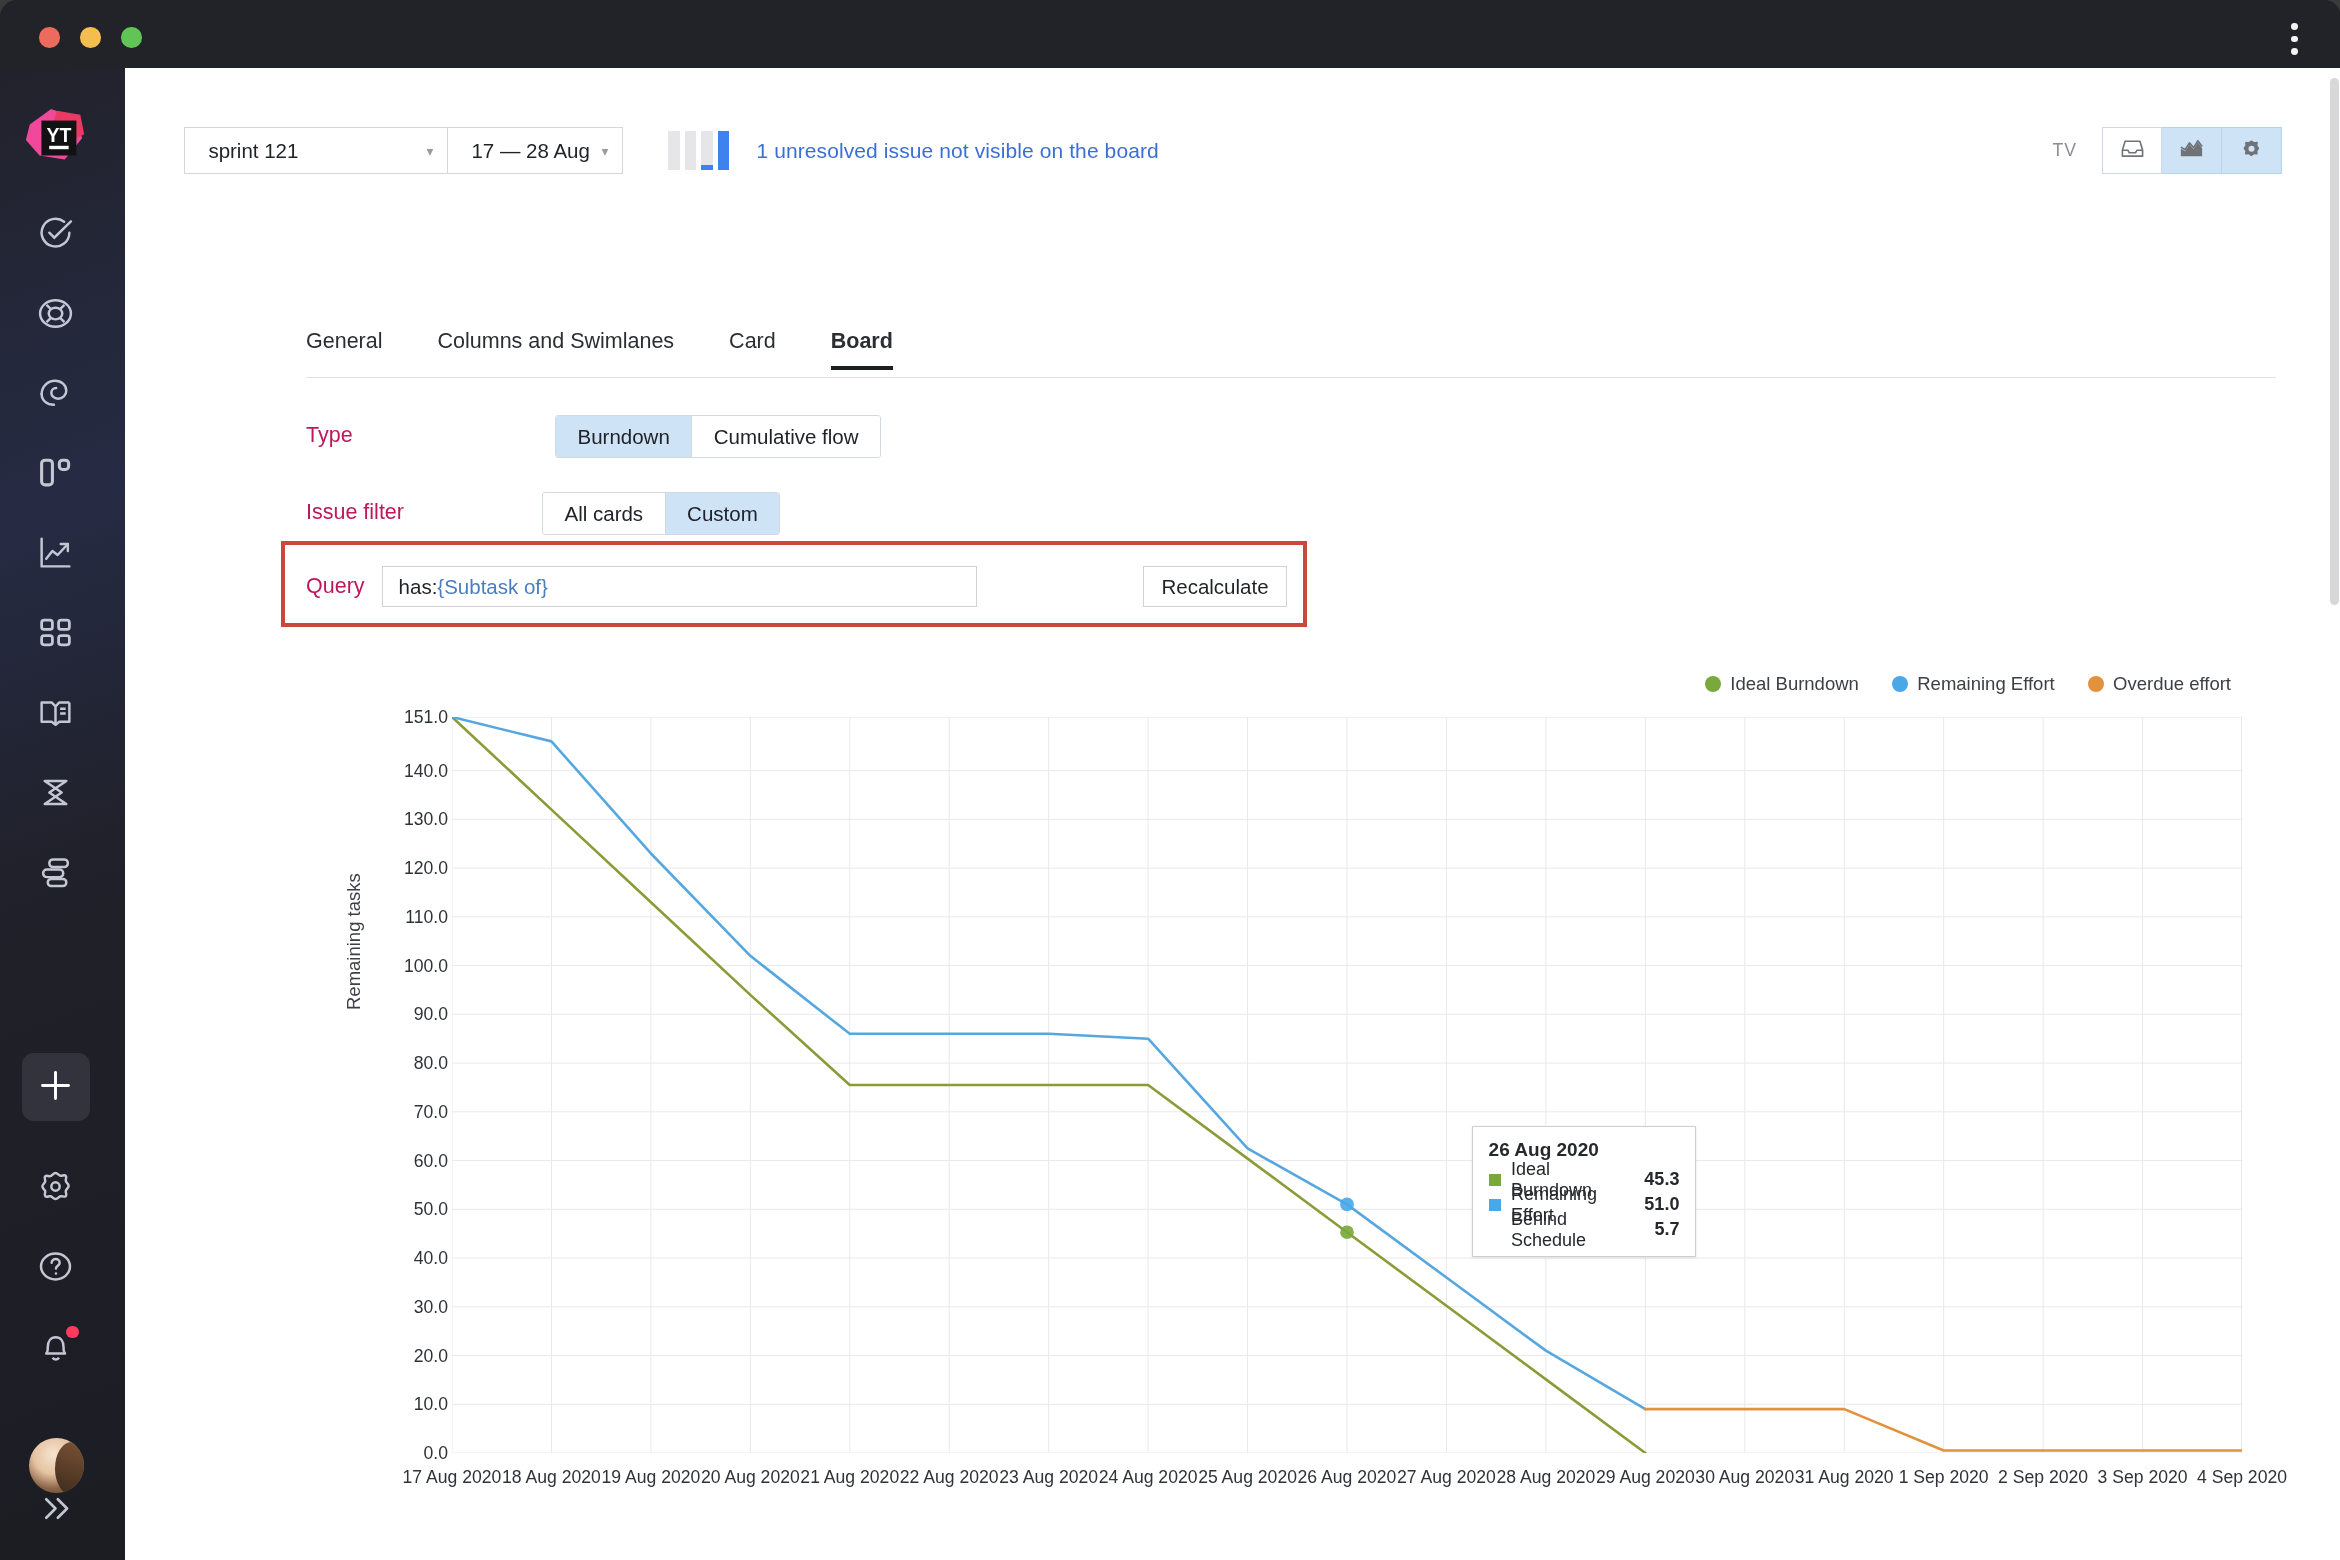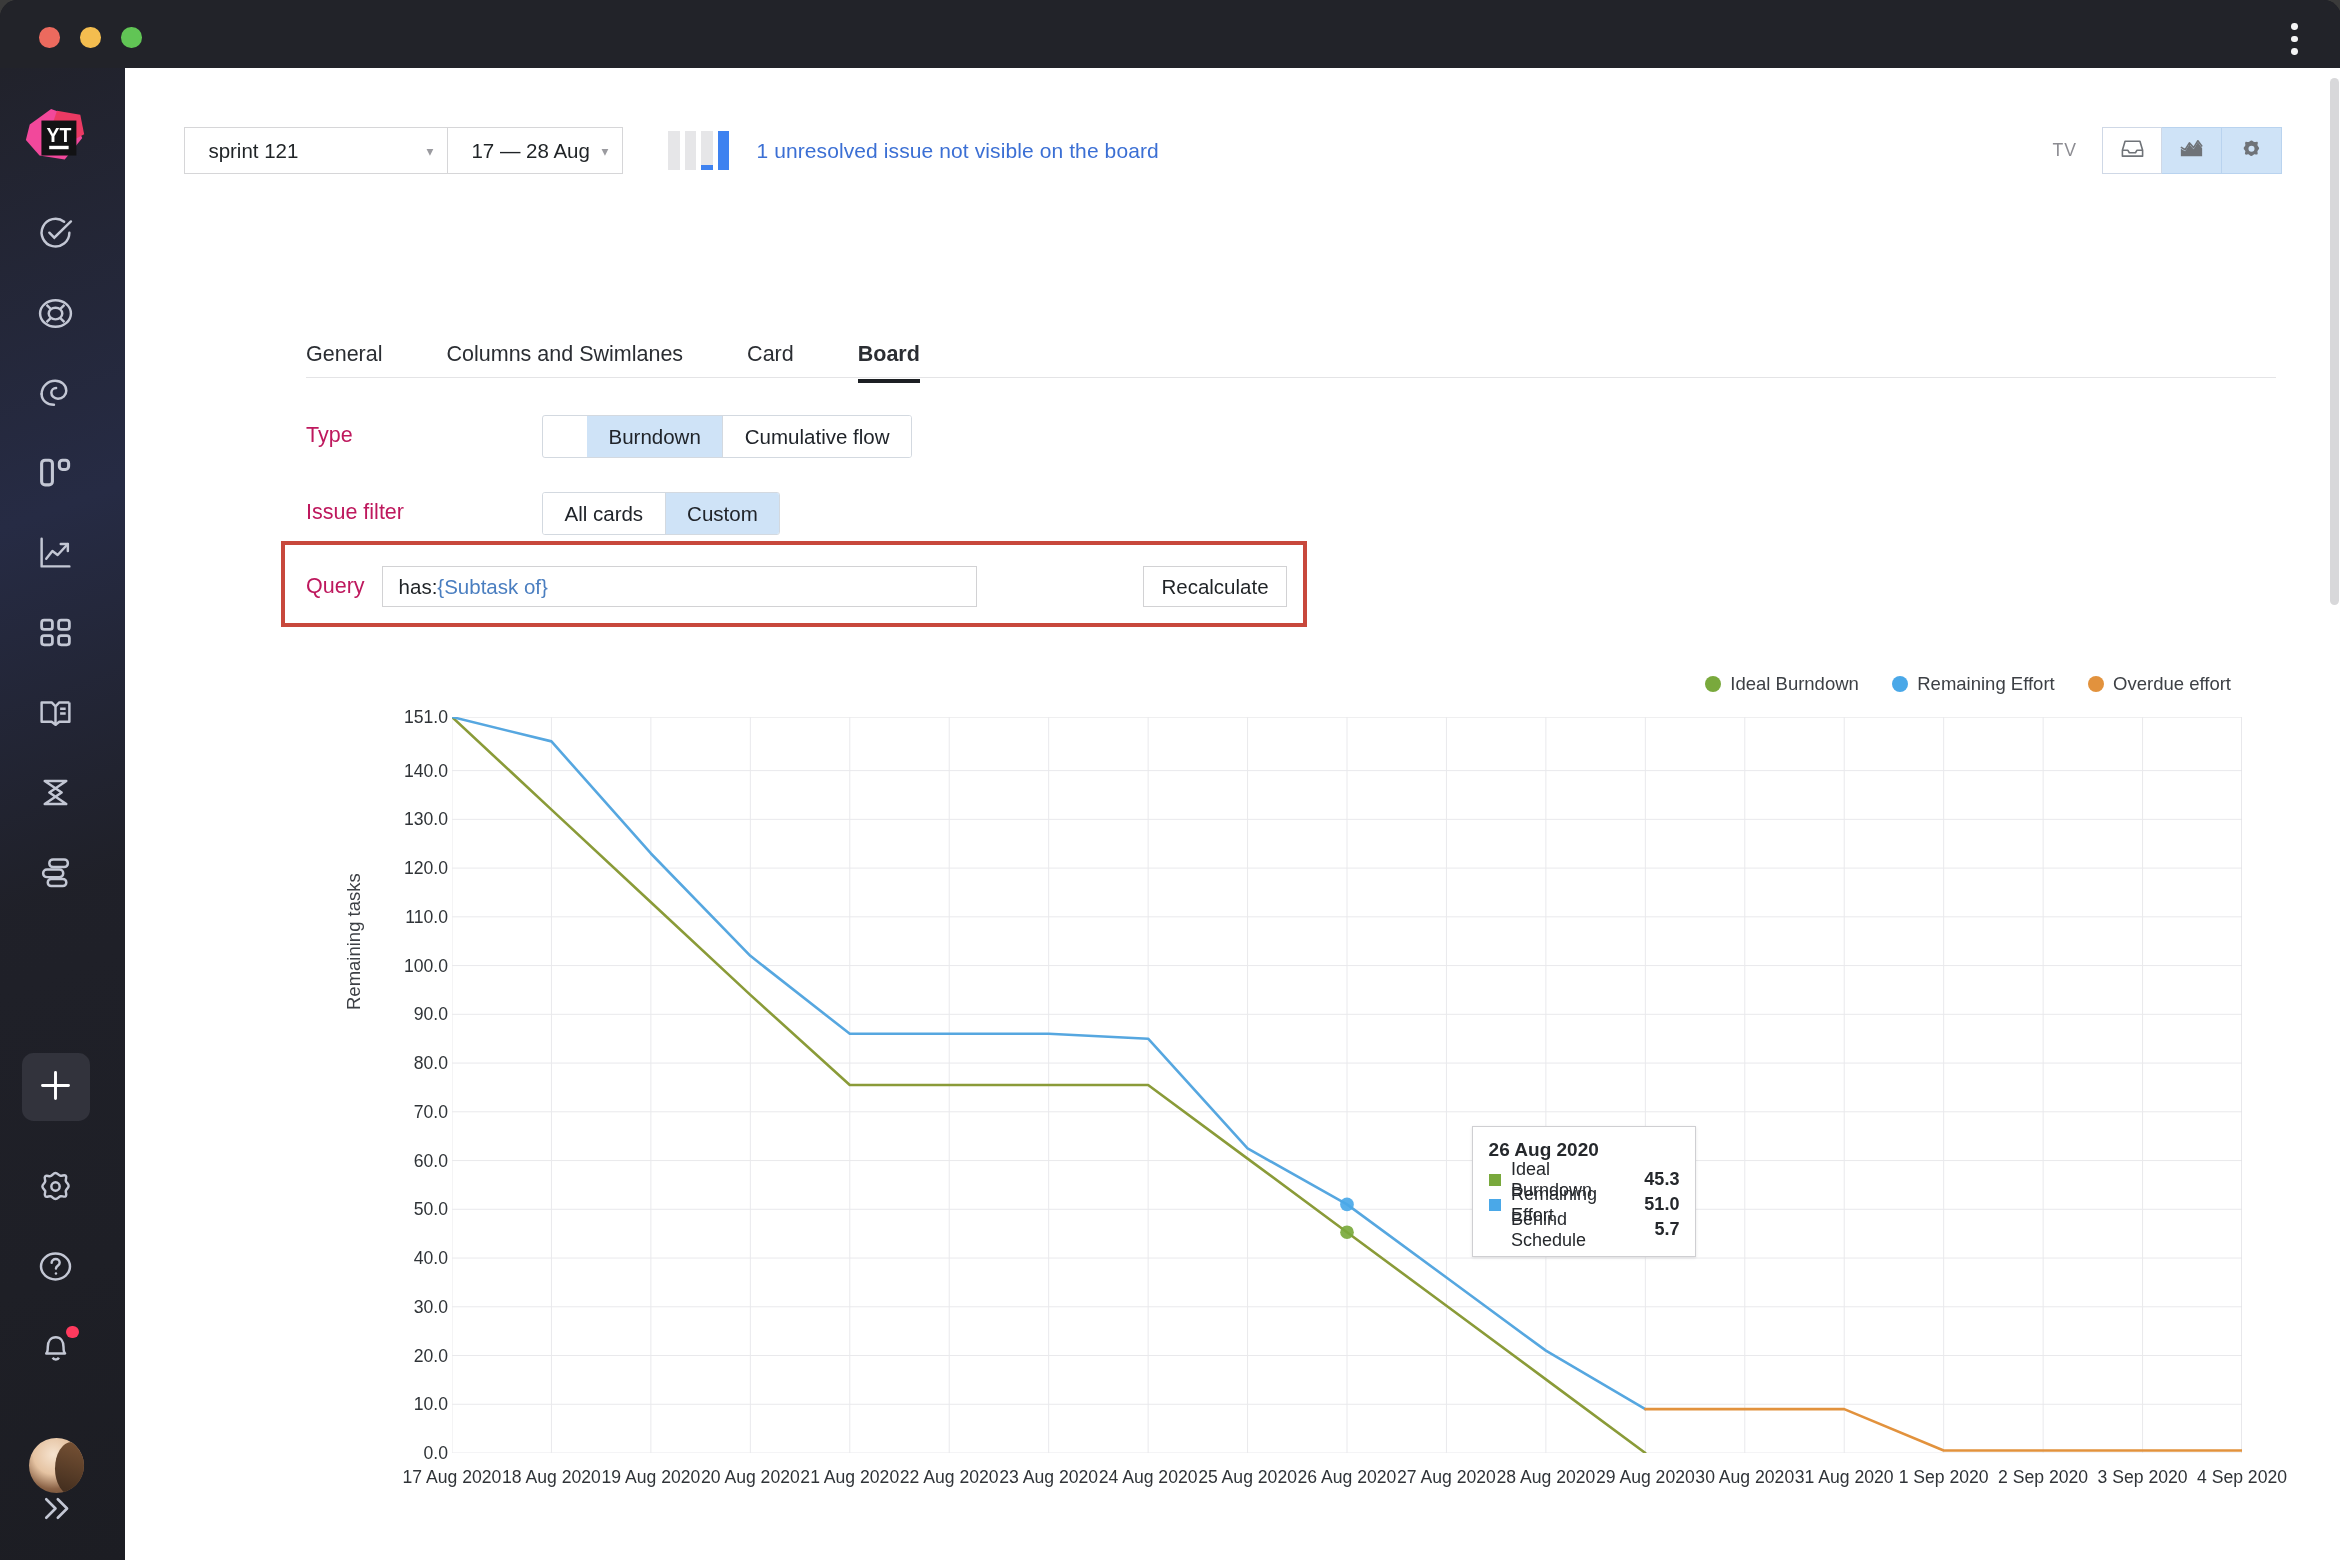--- a/index.html
+++ b/index.html
@@ -125,21 +125,21 @@
   .tbtn + .tbtn { border-left: none; }
   .tbtn.active { background: #cfe3f7; border-color: #b9d3ef; }
   .tbtn svg { width: 27px; height: 23.4px; }
 
   
   #heading { position: absolute; left: 181px; top: 185px; display: flex; align-items: baseline; }
   #page-title { font-size: 41px; font-weight: 700; color: #15181c; letter-spacing: -0.2px; }
   #page-sub { font-size: 22.4px; color: #9b9ba1; margin-left: 25px; }
 
   
-  #tabs { position: absolute; left: 181px; top: 274px; display: flex; gap: 9px; }
+  #tabs { position: absolute; left: 181px; top: 261px; display: flex; gap: 0; }
   .tab {
     font-size: 21.5px; color: #2b2e33;
     padding: 0 0 15.6px 0; margin-right: 55px;
     position: relative;
   }
   .tab.active { font-weight: 700; }
   .tab.active::after {
     content: ""; position: absolute; left: 0; right: 0; bottom: 0;
     height: 3.9px; background: #1c1f23;
   }
@@ -163,21 +163,21 @@
   }
   .segmented div {
     display: flex; align-items: center; justify-content: center;
     font-size: 20.5px; color: #20242a;
     background: #fff;
     padding: 0 21.5px;
   }
   .segmented div.on { background: #cfe3f7; }
   .segmented div + div { border-left: 1px solid #d3d9e0; }
 
-  #type-seg   { left: 417px; top: 347px; padding-left: 44px; }
+  #type-seg   { left: 430px; top: 347px; }
   #filter-seg { left: 417px; top: 424px; }
 
   
   #query-box {
     position: absolute; left: 156px; top: 473px;
     width: 1026px; height: 86px;
     border: 4.9px solid #c8483c;
     background: #ffffff;
   }
   #query-input {

